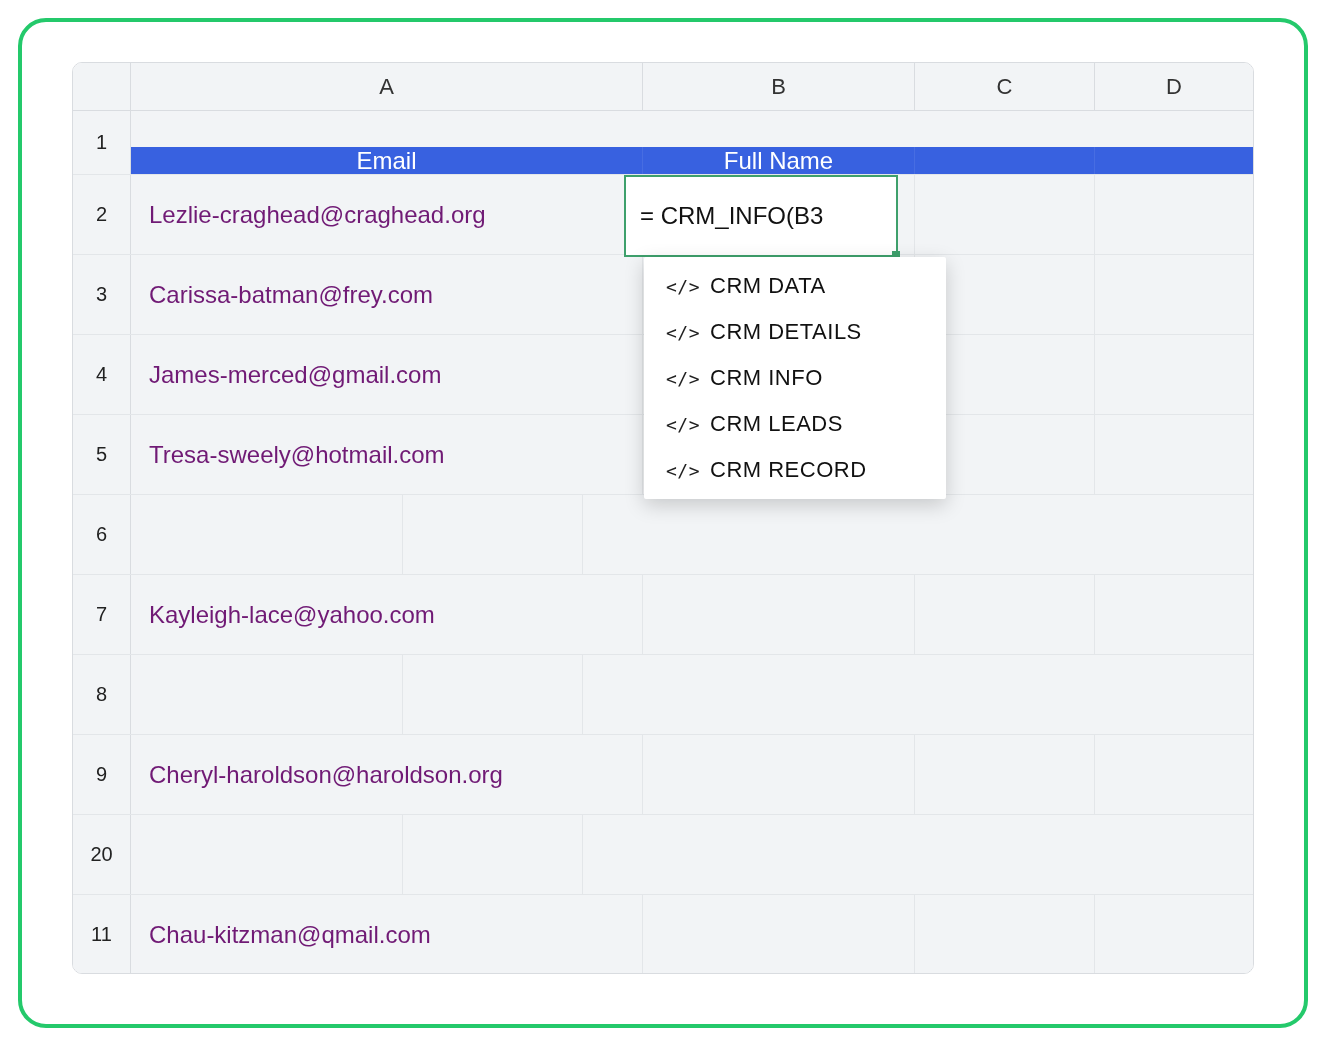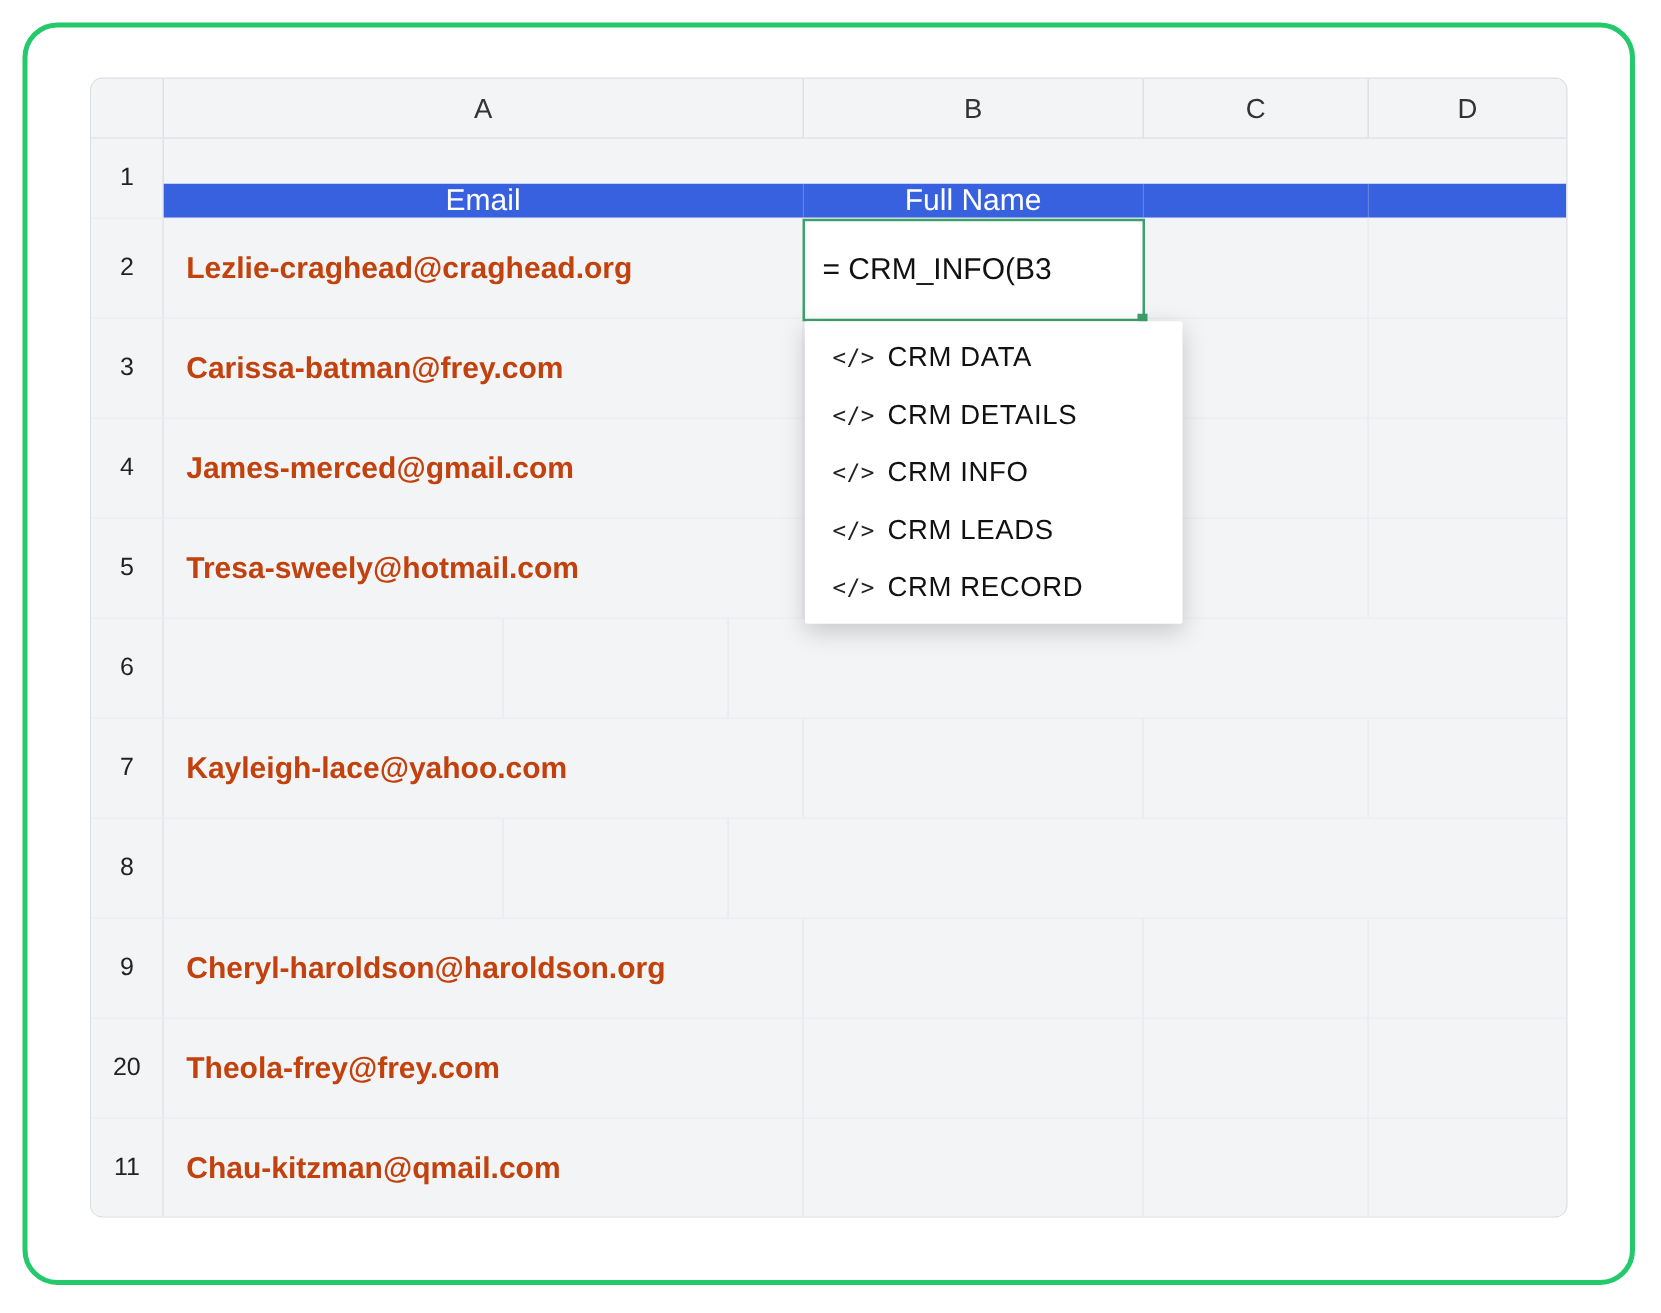--- a/index.html
+++ b/index.html
@@ -55,25 +55,24 @@
     width: 58px; flex: 0 0 58px;
     display: flex; align-items: center; justify-content: center;
     font-size: 20px; color: #222;
     border-right: 1px solid #d9dce0;
     background: #f2f4f6;
   }
   .cell {
     display: flex; align-items: center;
     padding: 0 18px;
     font-size: 24px;
-    color: #c2410c;
+    color: #701a75;
     border-right: 1px solid #e3e6e9;
     background: #f2f4f6;
     position: relative;
-    font-weight: bold;
   }
   .cell.col-a { width: 512px; flex: 0 0 512px; }
   .cell.col-b { width: 272px; flex: 0 0 272px; text-align: center; }
   .cell.col-c { width: 180px; flex: 0 0 180px; }
   .cell.col-d { flex: 1; border-right: none; }
 
   .header-row { height: 64px; }
   .header-row .cell {
     background: #3861e0;
     color: #fff;
@@ -207,35 +206,34 @@
     <div class="row data-row">
       <div class="rownum">9</div>
       <div class="cell col-a">Cheryl-haroldson@haroldson.org</div>
       <div class="cell col-b"></div>
       <div class="cell col-c"></div>
       <div class="cell col-d"></div>
     </div>
 
     <div class="row data-row">
       <div class="rownum">20</div>
-      <div class="cell col-a">Theola-frey@frey.com</div>
       <div class="cell col-b"></div>
       <div class="cell col-c"></div>
       <div class="cell col-d"></div>
     </div>
 
     <div class="row data-row">
       <div class="rownum">11</div>
       <div class="cell col-a">Chau-kitzman@qmail.com</div>
       <div class="cell col-b"></div>
       <div class="cell col-c"></div>
       <div class="cell col-d"></div>
     </div>
 
-    <div class="active-cell" style="left:569px; top:112px; width:274px; height:82px;">
+    <div class="active-cell" style="left:551px; top:112px; width:274px; height:82px;">
       <span class="formula">= CRM_INFO(B3</span>
       <div class="handle"></div>
     </div>
 
     <div class="dropdown" style="left:571px; top:194px; width:302px;">
       <div class="opt">
         <span class="codeicon">&lt;/&gt;</span>
         <span>CRM DATA</span>
       </div>
       <div class="opt">

